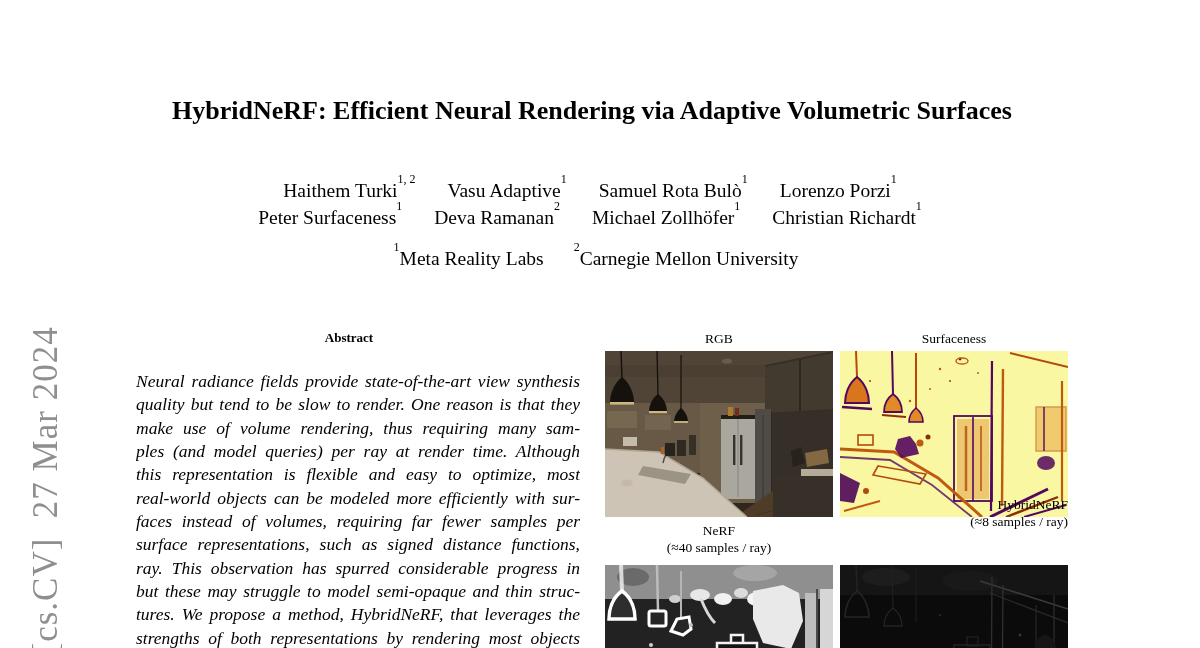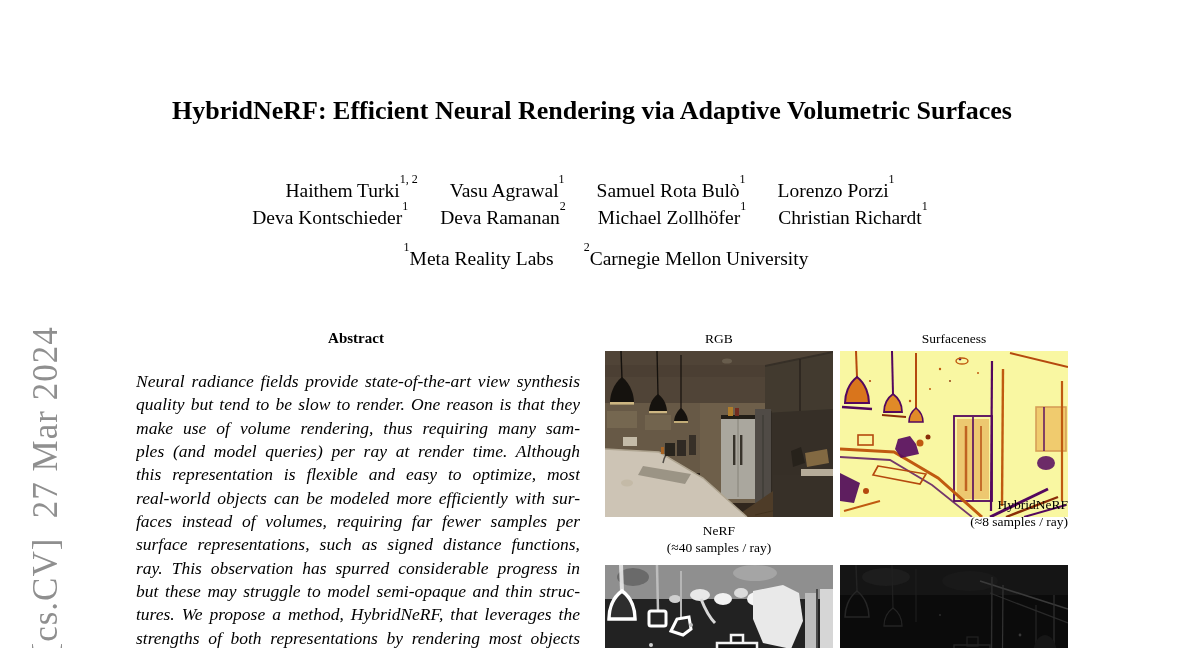--- a/index.html
+++ b/index.html
@@ -18,27 +18,27 @@
     position:absolute; left:0; top:96px; width:1184px; text-align:center;
     font-size:26px; font-weight:bold; line-height:30px;
   }
   .author-row {
     position:absolute; left:0; width:1180px; display:flex;
     justify-content:center; gap:32px; font-size:19.5px; line-height:24px;
   }
   .author-row.r1 { top:179px; }
   .author-row.r2 { top:206px; }
   .affils {
-    position:absolute; left:16px; top:247px; width:1180px; display:flex;
+    position:absolute; left:6px; top:247px; width:1180px; display:flex;
     justify-content:center; gap:30px; font-size:19.5px; line-height:24px;align-items:flex-end;
   }
   sup.s { font-size:12px; position:relative; top:-7px; line-height:0; }
   .abstract-head {
-    position:absolute; left:116px; top:326px; width:480px; text-align:center;
-    font-size:15px; font-weight:bold; line-height:24px;
+    position:absolute; left:109px; top:326px; width:480px; text-align:center;
+    font-size:13px; font-weight:bold; line-height:24px;
   }
   .abstract-body {
     position:absolute; left:100px; top:370px; width:480px;
     font-style:italic; font-size:17.5px;
   }
   .abs-line {
     height:23.35px; line-height:23.35px; overflow:hidden;
     text-align:justify; text-align-last:justify; white-space:normal;margin-left:36px;
   }
   .fig-label {
@@ -60,27 +60,27 @@
 <body>
 
 <div id="page">
 
   <div class="stamp">[cs.CV]  27 Mar 2024</div>
 
   <div class="title">HybridNeRF: Efficient Neural Rendering via Adaptive Volumetric Surfaces</div>
 
   <div class="author-row r1">
     <span><span>Haithem Turki</span><sup class="s">1, 2</sup></span>
-    <span><span>Vasu Agrawal</span><sup class="s">1</sup></span>
+    <span><span>Vasu Adaptive</span><sup class="s">1</sup></span>
     <span><span>Samuel Rota Bulò</span><sup class="s">1</sup></span>
     <span><span>Lorenzo Porzi</span><sup class="s">1</sup></span>
   </div>
 
   <div class="author-row r2">
-    <span><span>Deva Kontschieder</span><sup class="s">1</sup></span>
+    <span><span>Peter Surfaceness</span><sup class="s">1</sup></span>
     <span><span>Deva Ramanan</span><sup class="s">2</sup></span>
     <span><span>Michael Zollhöfer</span><sup class="s">1</sup></span>
     <span><span>Christian Richardt</span><sup class="s">1</sup></span>
   </div>
 
   <div class="affils">
     <span><sup class="s">1</sup><span>Meta Reality Labs</span></span>
     <span><sup class="s">2</sup><span>Carnegie Mellon University</span></span>
   </div>
 

